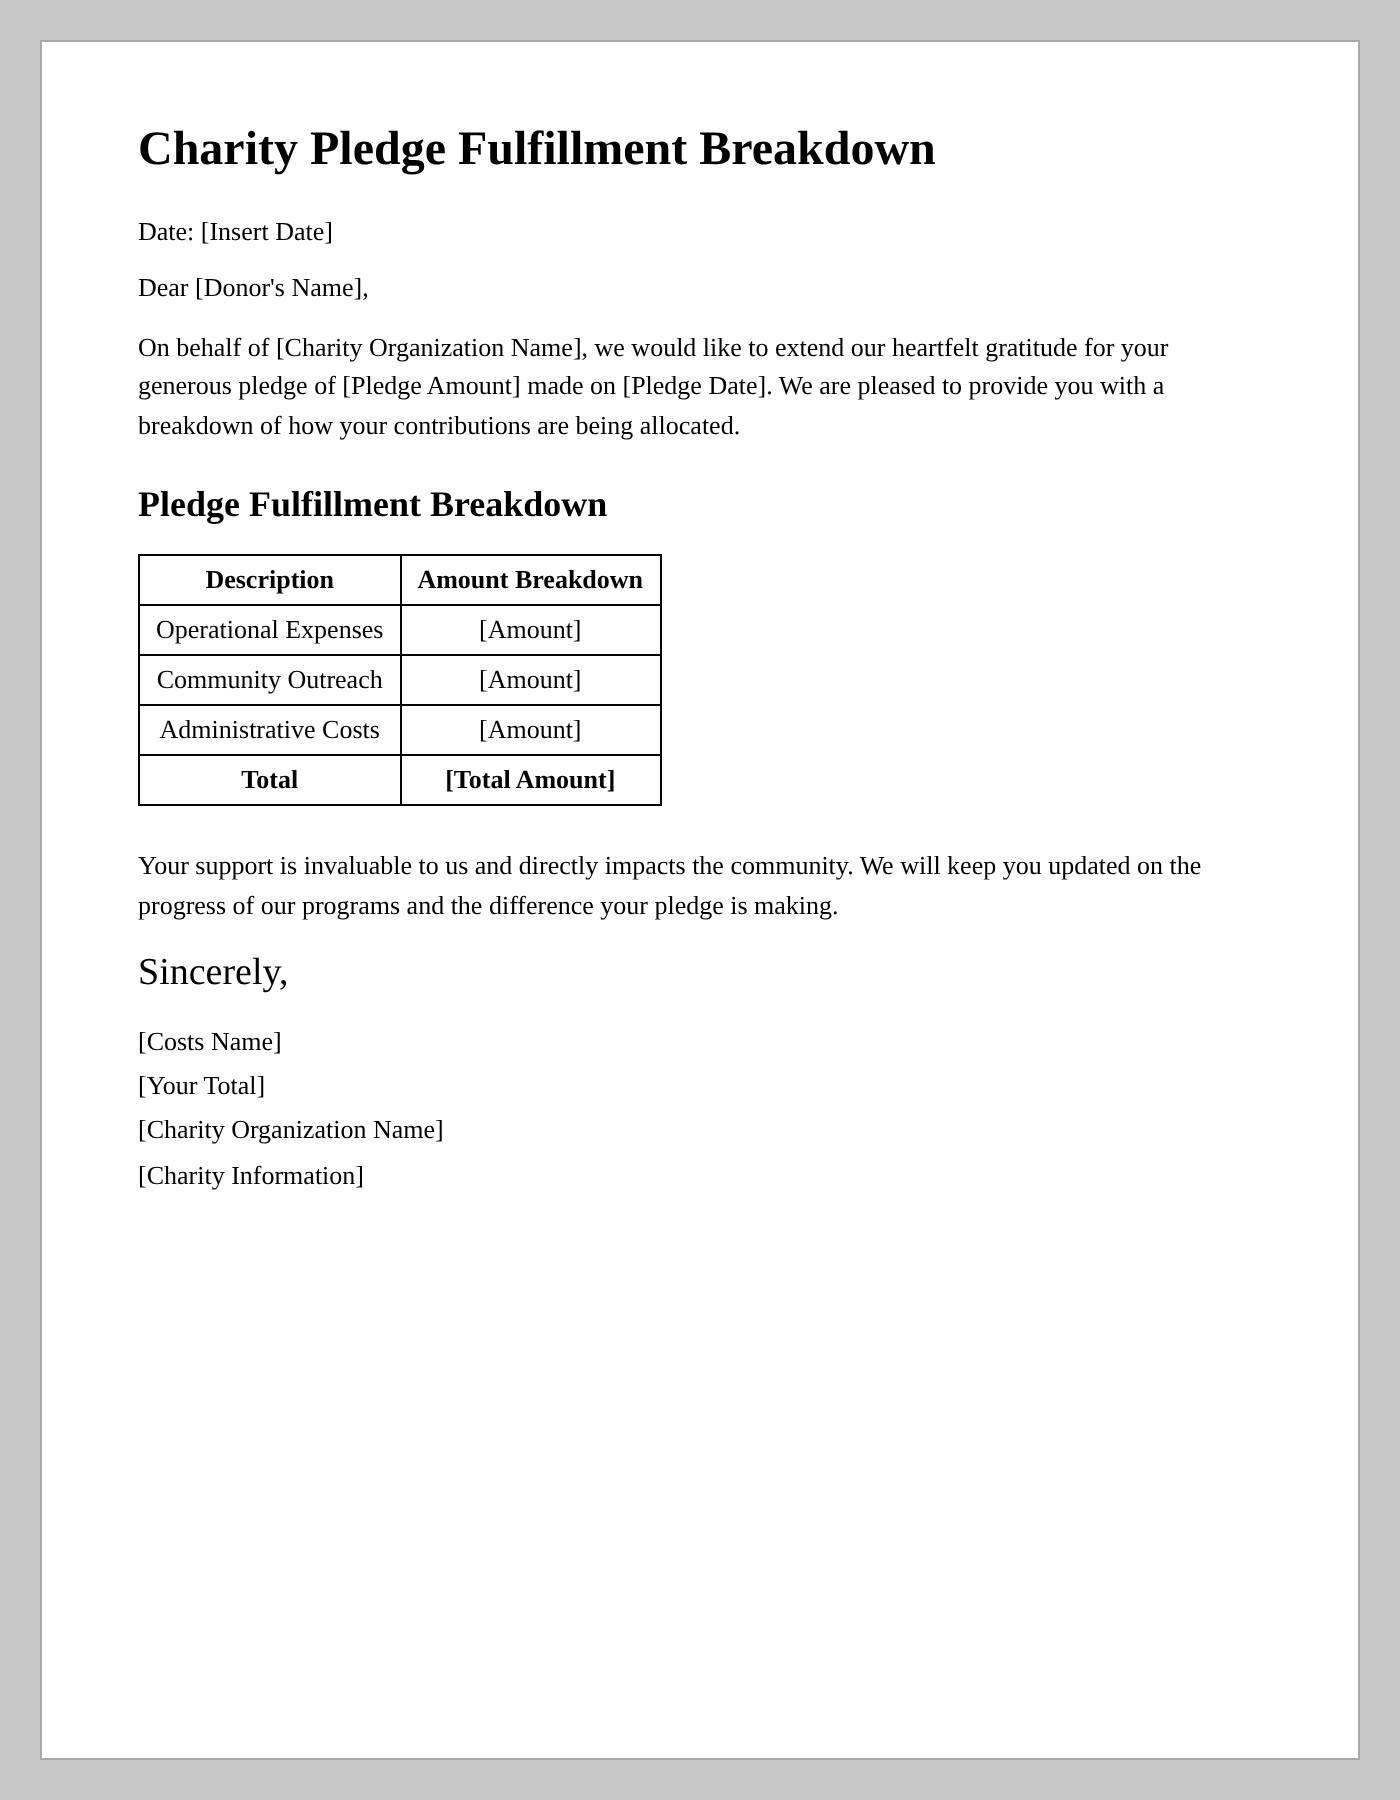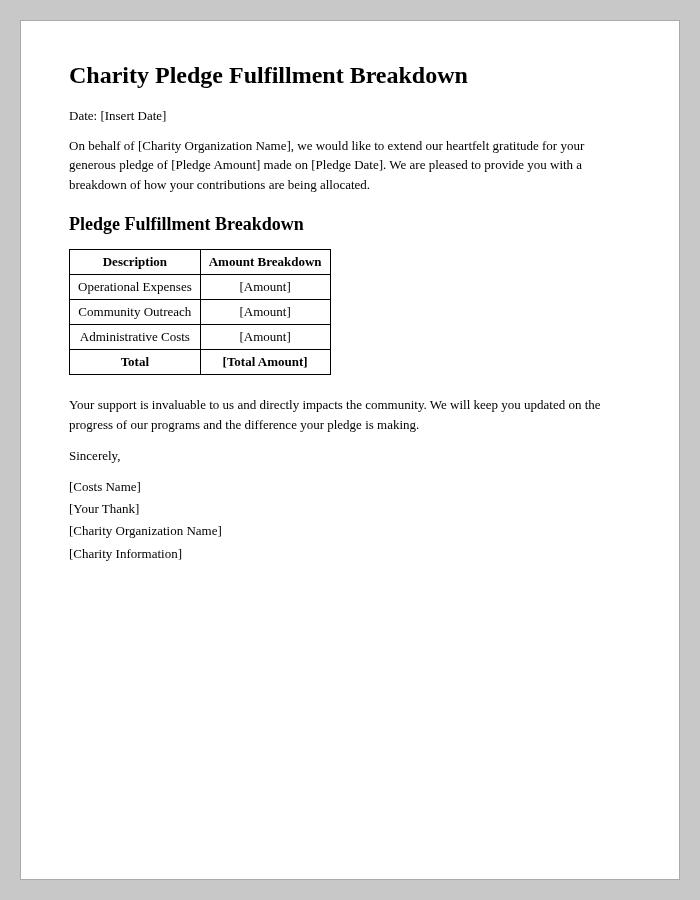--- a/index.html
+++ b/index.html
@@ -88,38 +88,39 @@
       line-height: 1.5;
     }
 
     .thankyou-paragraph {
       font-size: 13px;
       margin-bottom: 14px;
       line-height: 1.5;
     }
 
     .closing {
-      font-size: 13px;
+      font-size: 19px;
       margin-bottom: 12px;
     }
 
     .signature-block {
       font-size: 13px;
       line-height: 1.7;
     }
   </style>
 </head>
 <body>
 
 <div class="page-container">
 
   <h1 class="doc-title">Charity Pledge Fulfillment Breakdown</h1>
 
   <p class="date-line">Date: [Insert Date]</p>
 
+  <p class="salutation">Dear [Donor's Name],</p>
 
   <p class="intro-paragraph">On behalf of [Charity Organization Name], we would like to extend our heartfelt gratitude for your generous pledge of [Pledge Amount] made on [Pledge Date]. We are pleased to provide you with a breakdown of how your contributions are being allocated.</p>
 
   <h2 class="section-title">Pledge Fulfillment Breakdown</h2>
 
   <table class="breakdown-table">
     <thead>
       <tr>
         <th>Description</th>
         <th>Amount Breakdown</th>
@@ -145,18 +146,18 @@
       </tbody>
   </table>
 
   <p class="support-paragraph">Your support is invaluable to us and directly impacts the community. We will keep you updated on the progress of our programs and the difference your pledge is making.</p>
 
 
   <p class="closing">Sincerely,</p>
 
   <div class="signature-block">
     <div>[Costs Name]</div>
-    <div>[Your Thank]</div>
+    <div>[Your Total]</div>
     <div>[Charity Organization Name]</div>
     <div>[Charity Information]</div>
   </div>
 
 </div>
 
 </body></html>

